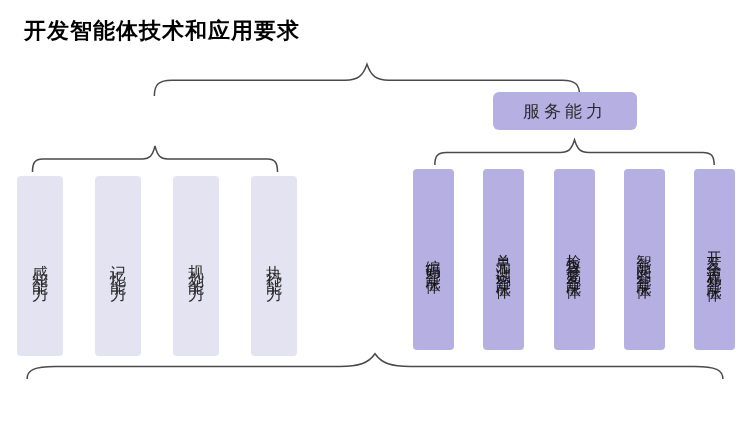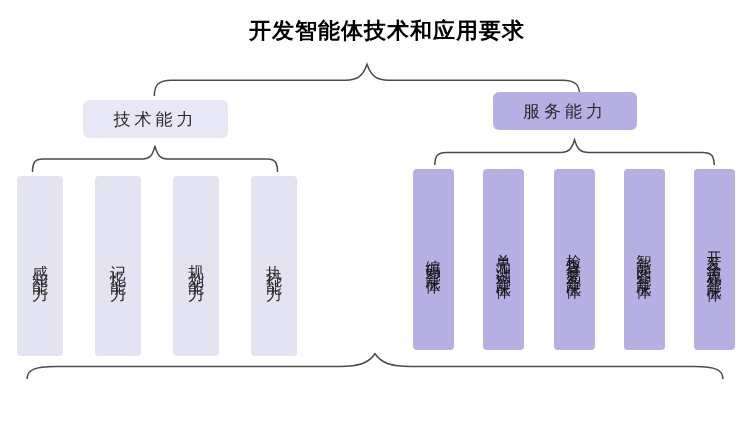--- a/index.html
+++ b/index.html
@@ -11,21 +11,21 @@
     --bar_to:#aaa5dc;
     --brace:#4a4a4a;
     --text_dark:#2d2d2d;
     --text_black:#161616;
   }
   *{box-sizing:border-box;margin:0;padding:0}
   html,body{width:750px;height:434px;background:#ffffff;overflow:hidden;
     font-family:"Liberation Sans","DejaVu Sans",sans-serif;}
   .stage{position:relative;width:750px;height:434px;background:#ffffff;}
 
-  .title{position:absolute;left:0;right:0;top:16px;text-align:center;
+  .title{position:absolute;left:0;right:0;top:16px;text-align:left;
     font-size:22px;font-weight:700;color:#000;letter-spacing:1px;margin-left:24px;}
 
   .brace{position:absolute;}
   .brace svg{display:block;width:100%;height:100%;}
 
   .hdr{position:absolute;display:flex;align-items:center;justify-content:center;
     border-radius:6px;font-size:17px;color:#2a2a2a;letter-spacing:4px;}
   .hdr.light{background:var(--light);}
   .hdr.purple{background:var(--purple);align-items:center;}
   .hdr-tech{left:83px;top:100px;width:145px;height:38px;}
@@ -52,23 +52,20 @@
 <div class="stage">
 
   <div class="title">开发智能体技术和应用要求</div>
 
   <div class="brace" style="left:150px;top:62px;width:434px;height:34px;">
     <svg viewBox="0 0 400 30" preserveAspectRatio="none">
       <path d="M4,30 C4,20 8,16 20,16 L180,16 C191,16 196,13 200,2 C204,13 209,16 220,16 L380,16 C392,16 396,20 396,30" fill="none" stroke="#4a4a4a" stroke-width="1.5" stroke-linecap="round" vector-effect="non-scaling-stroke"></path>
     </svg>
   </div>
 
-  <div class="hdr light hdr-tech">
-    <span>技术能力</span>
-  </div>
 
   <div class="brace" style="left:30px;top:144px;width:250px;height:28px;">
     <svg viewBox="0 0 400 30" preserveAspectRatio="none">
       <path d="M4,30 C4,20 8,16 20,16 L180,16 C191,16 196,13 200,2 C204,13 209,16 220,16 L380,16 C392,16 396,20 396,30" fill="none" stroke="#4a4a4a" stroke-width="1.5" stroke-linecap="round" vector-effect="non-scaling-stroke"></path>
     </svg>
   </div>
 
   <div class="cols cols-left">
     <div class="col">
       <span class="vtext">感知能力</span>

